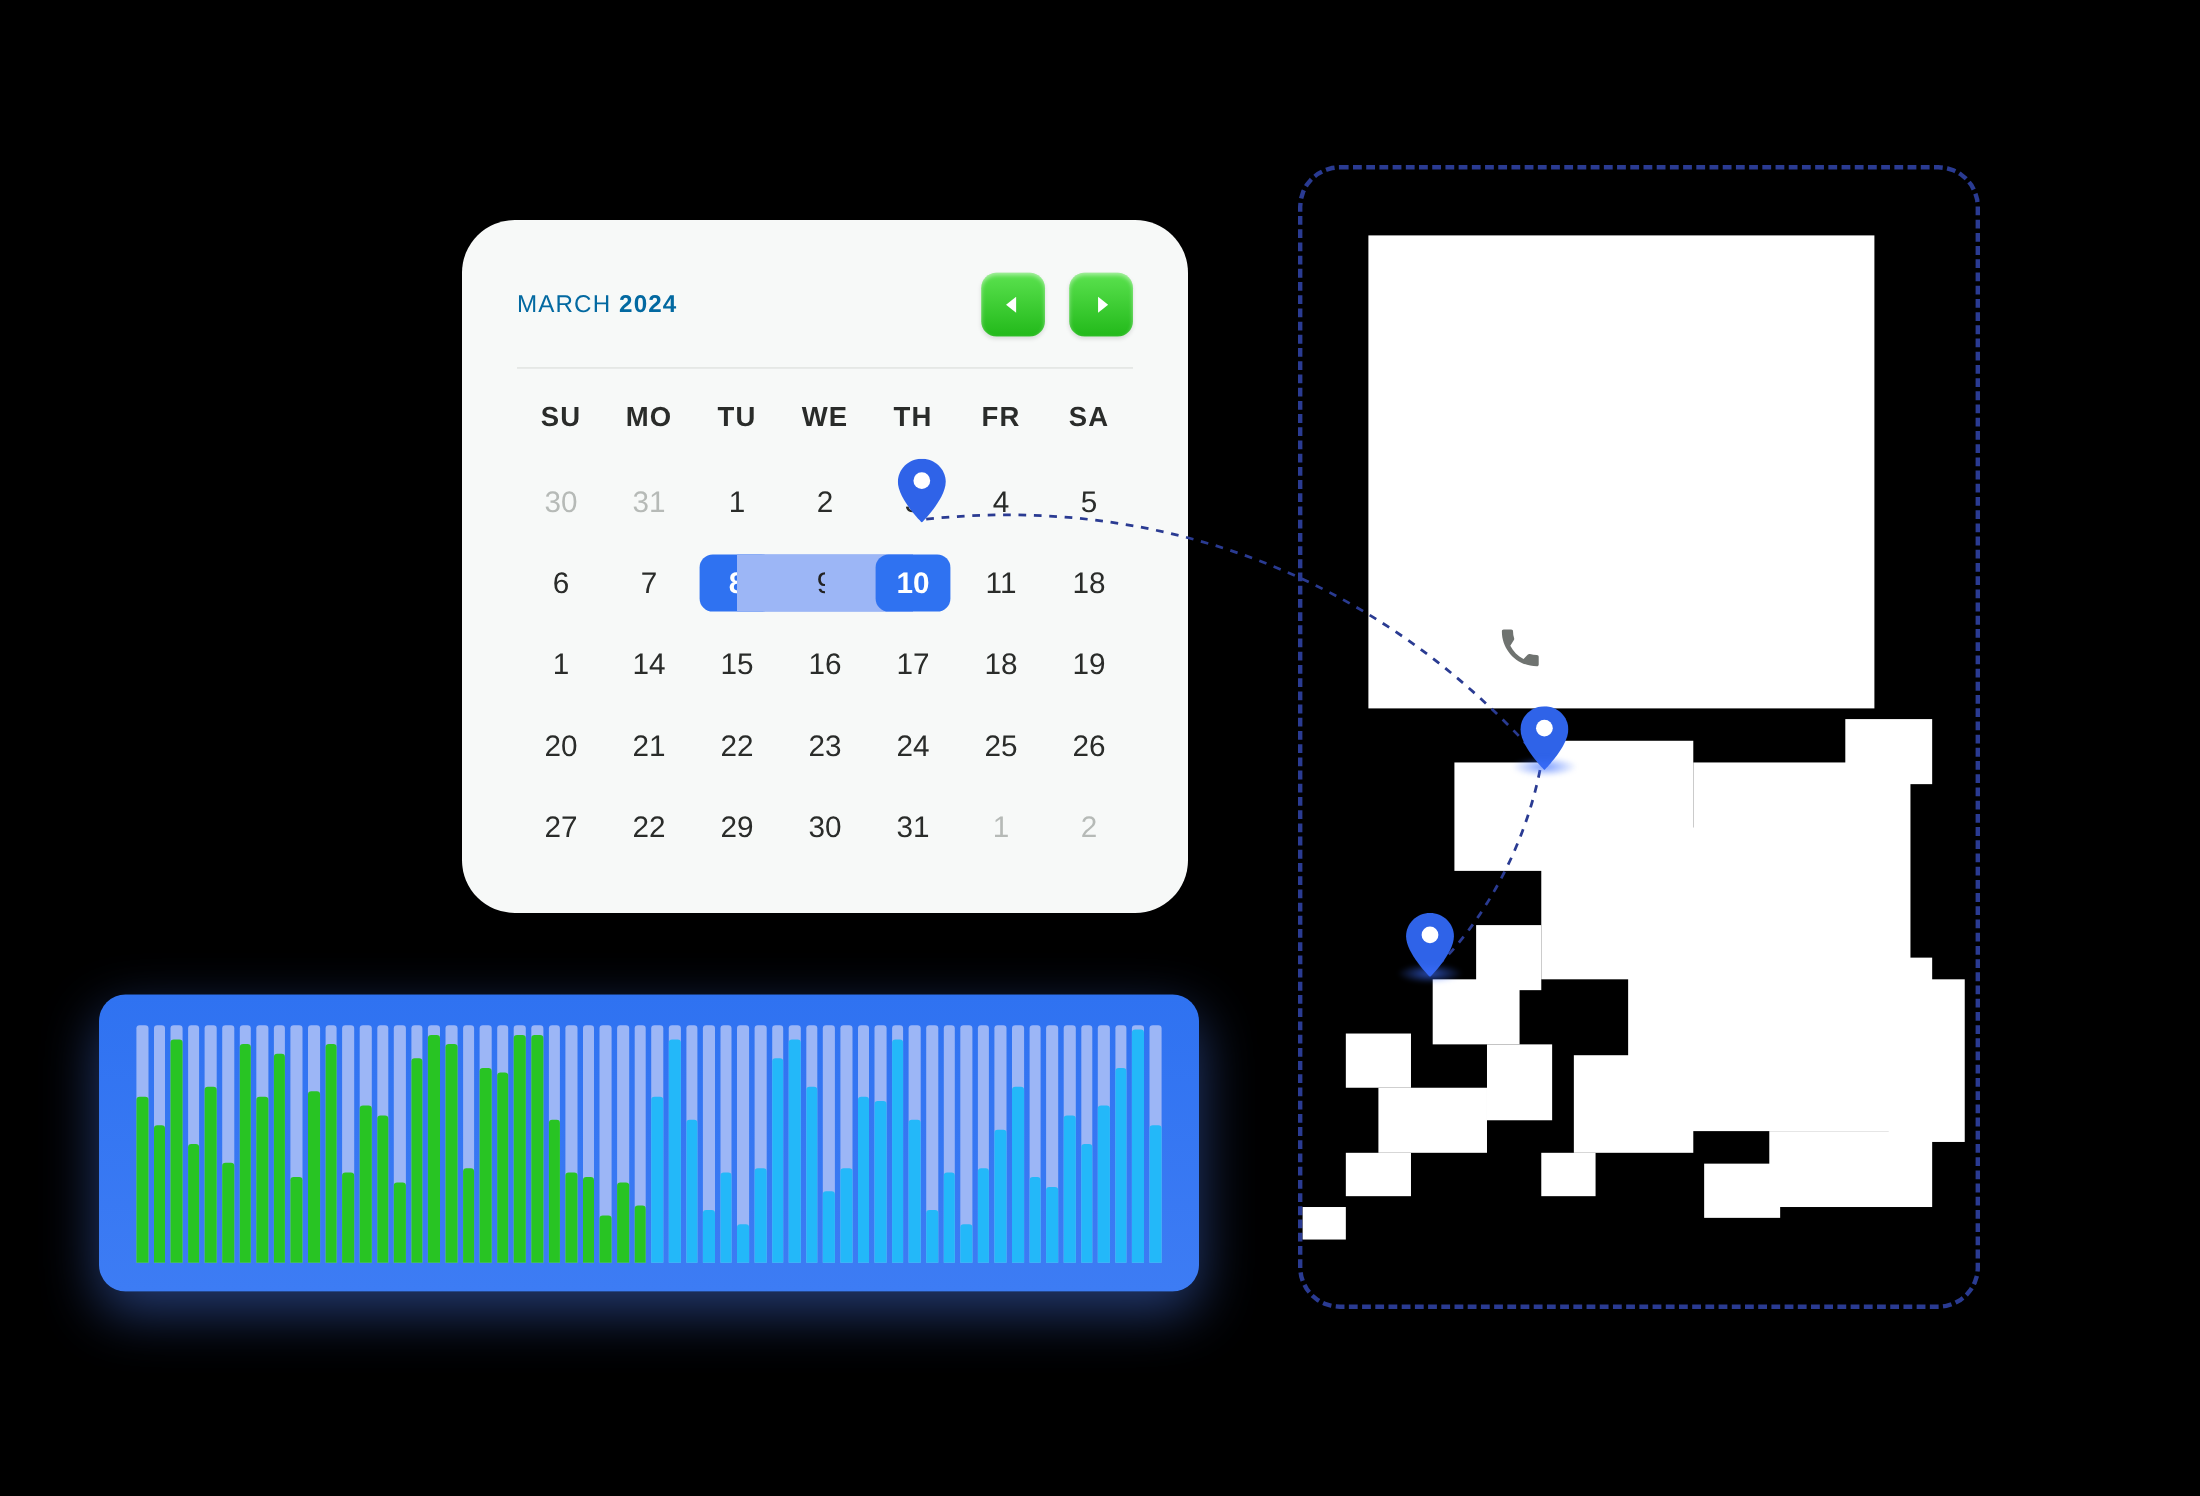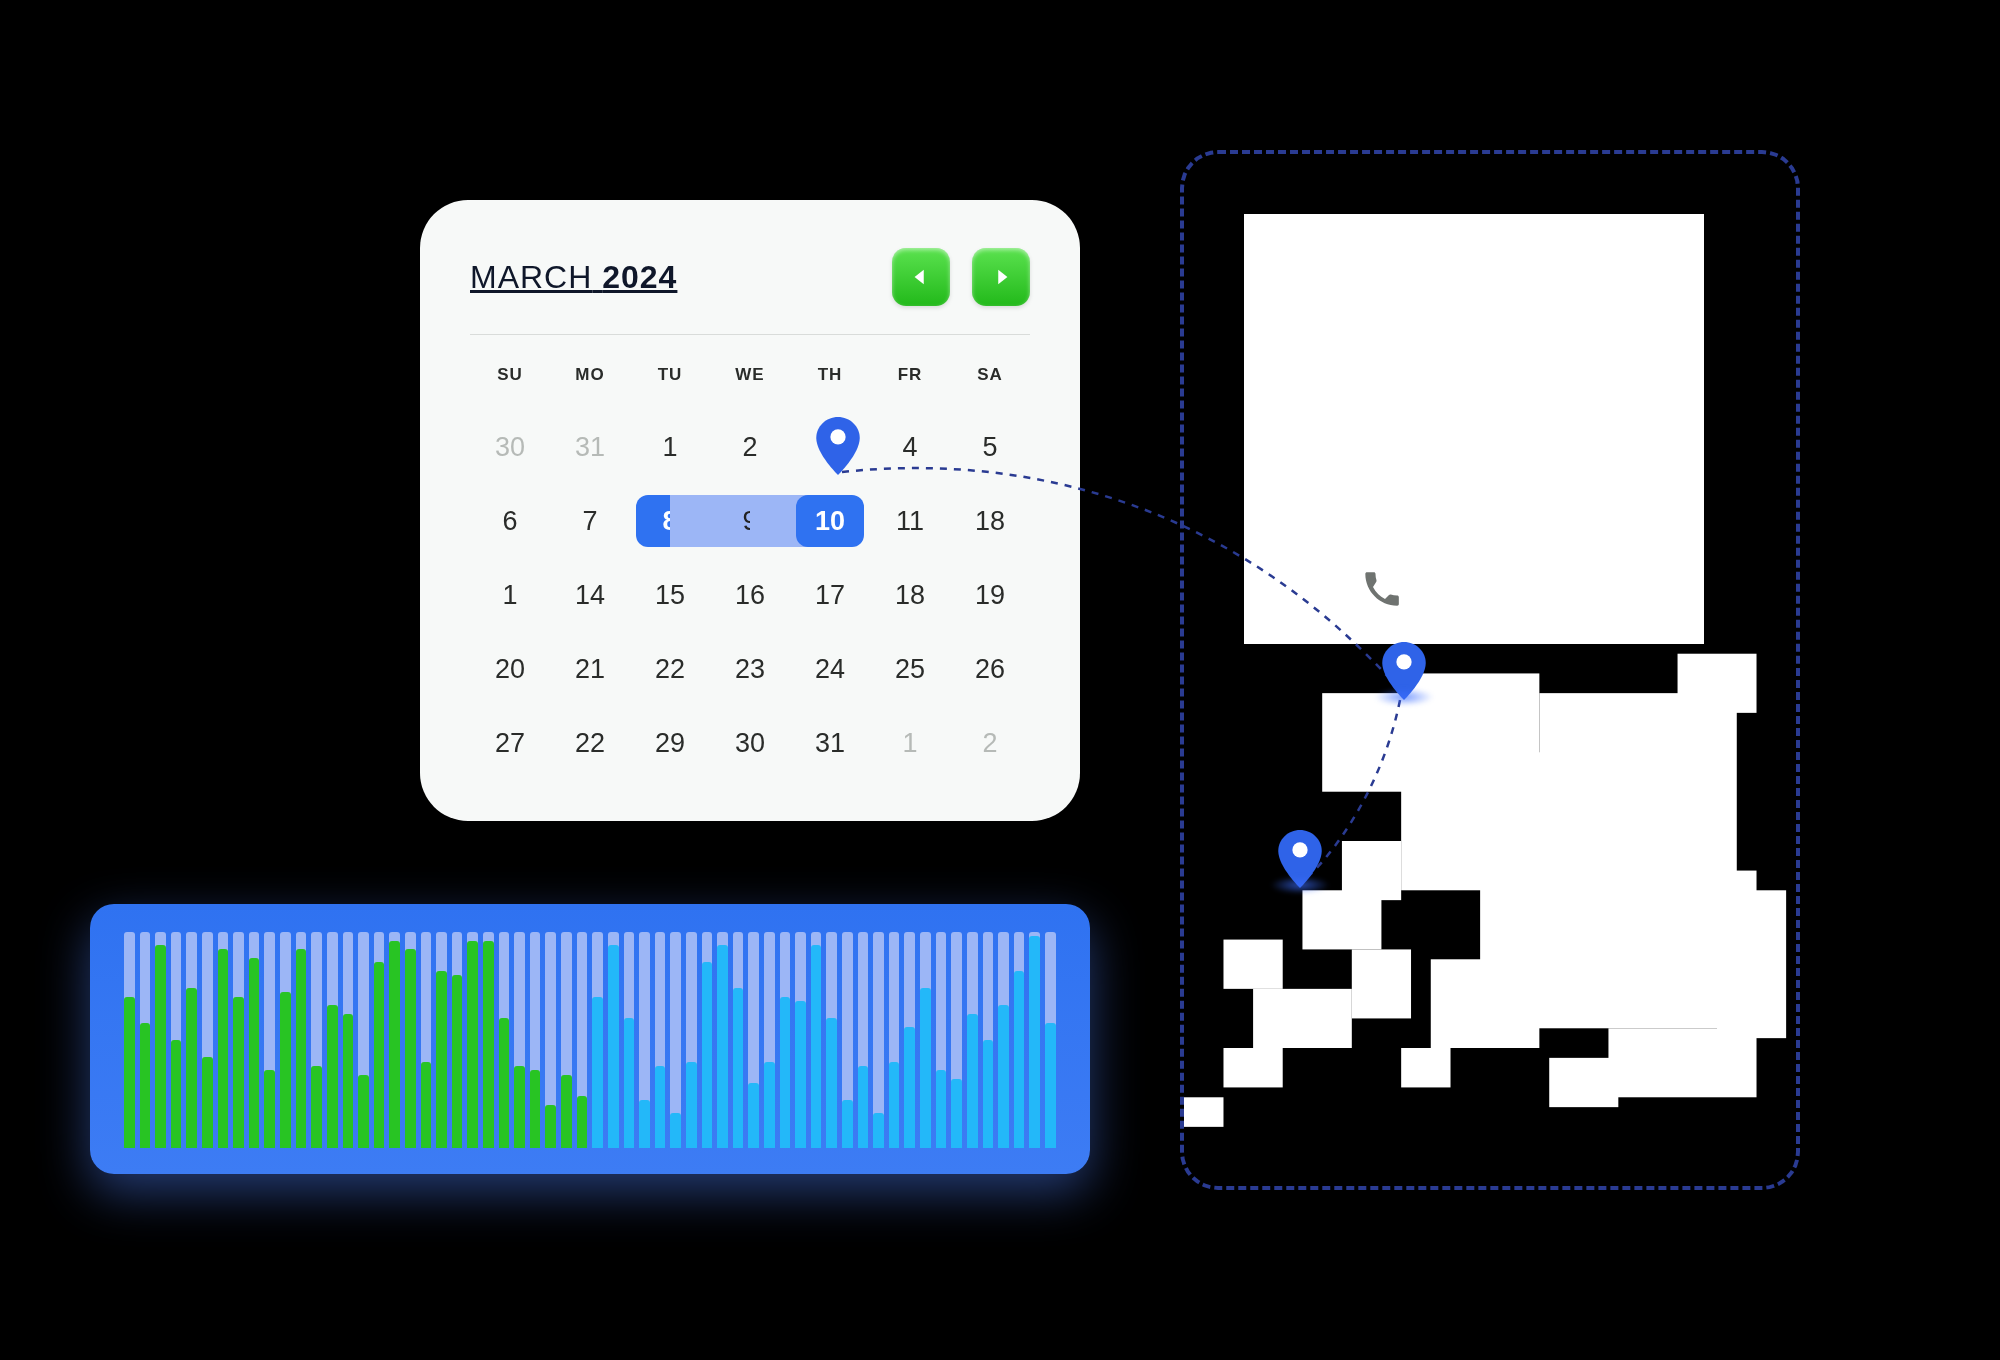--- a/index.html
+++ b/index.html
@@ -21,42 +21,42 @@
     padding: 48px 50px 50px 50px;
   }
   .cal-header {
     display: flex;
     align-items: center;
     justify-content: space-between;
     padding-bottom: 28px;
     border-bottom: 1px solid #d9dcda;
     margin-bottom: 24px;
   }
-  .cal-title { font-size: 32px; letter-spacing: 1px; color: #0f172a; text-decoration: underline; }
+  .cal-title { font-size: 22px; letter-spacing: 1px; color: #0369a1; }
   .cal-title .month { font-weight: 500; }
   .cal-title .year  { font-weight: 800; }
   .cal-nav { display: flex; gap: 22px; }
   .nav-btn {
     width: 58px; height: 58px;
     border-radius: 14px;
     background: linear-gradient(180deg,#5be24f,#22b91a);
     display: flex; align-items: center; justify-content: center;
     box-shadow: inset 0 2px 4px rgba(255,255,255,.5), 0 2px 4px rgba(0,0,0,.12);
     cursor: pointer;
   }
   .nav-btn svg { width: 22px; height: 22px; fill: #fff; }
 
   .cal-grid {
     display: grid;
     grid-template-columns: repeat(7, 1fr);
     row-gap: 18px;
     text-align: center;
   }
   .dow {
-    font-size: 17px;
+    font-size: 25px;
     font-weight: 800;
     color: #2a2c2a;
     letter-spacing: 1px;
     padding: 6px 0 16px 0;
   }
   .day {
     font-size: 27px;
     font-weight: 500;
     color: #2a2c2a;
     height: 56px;

